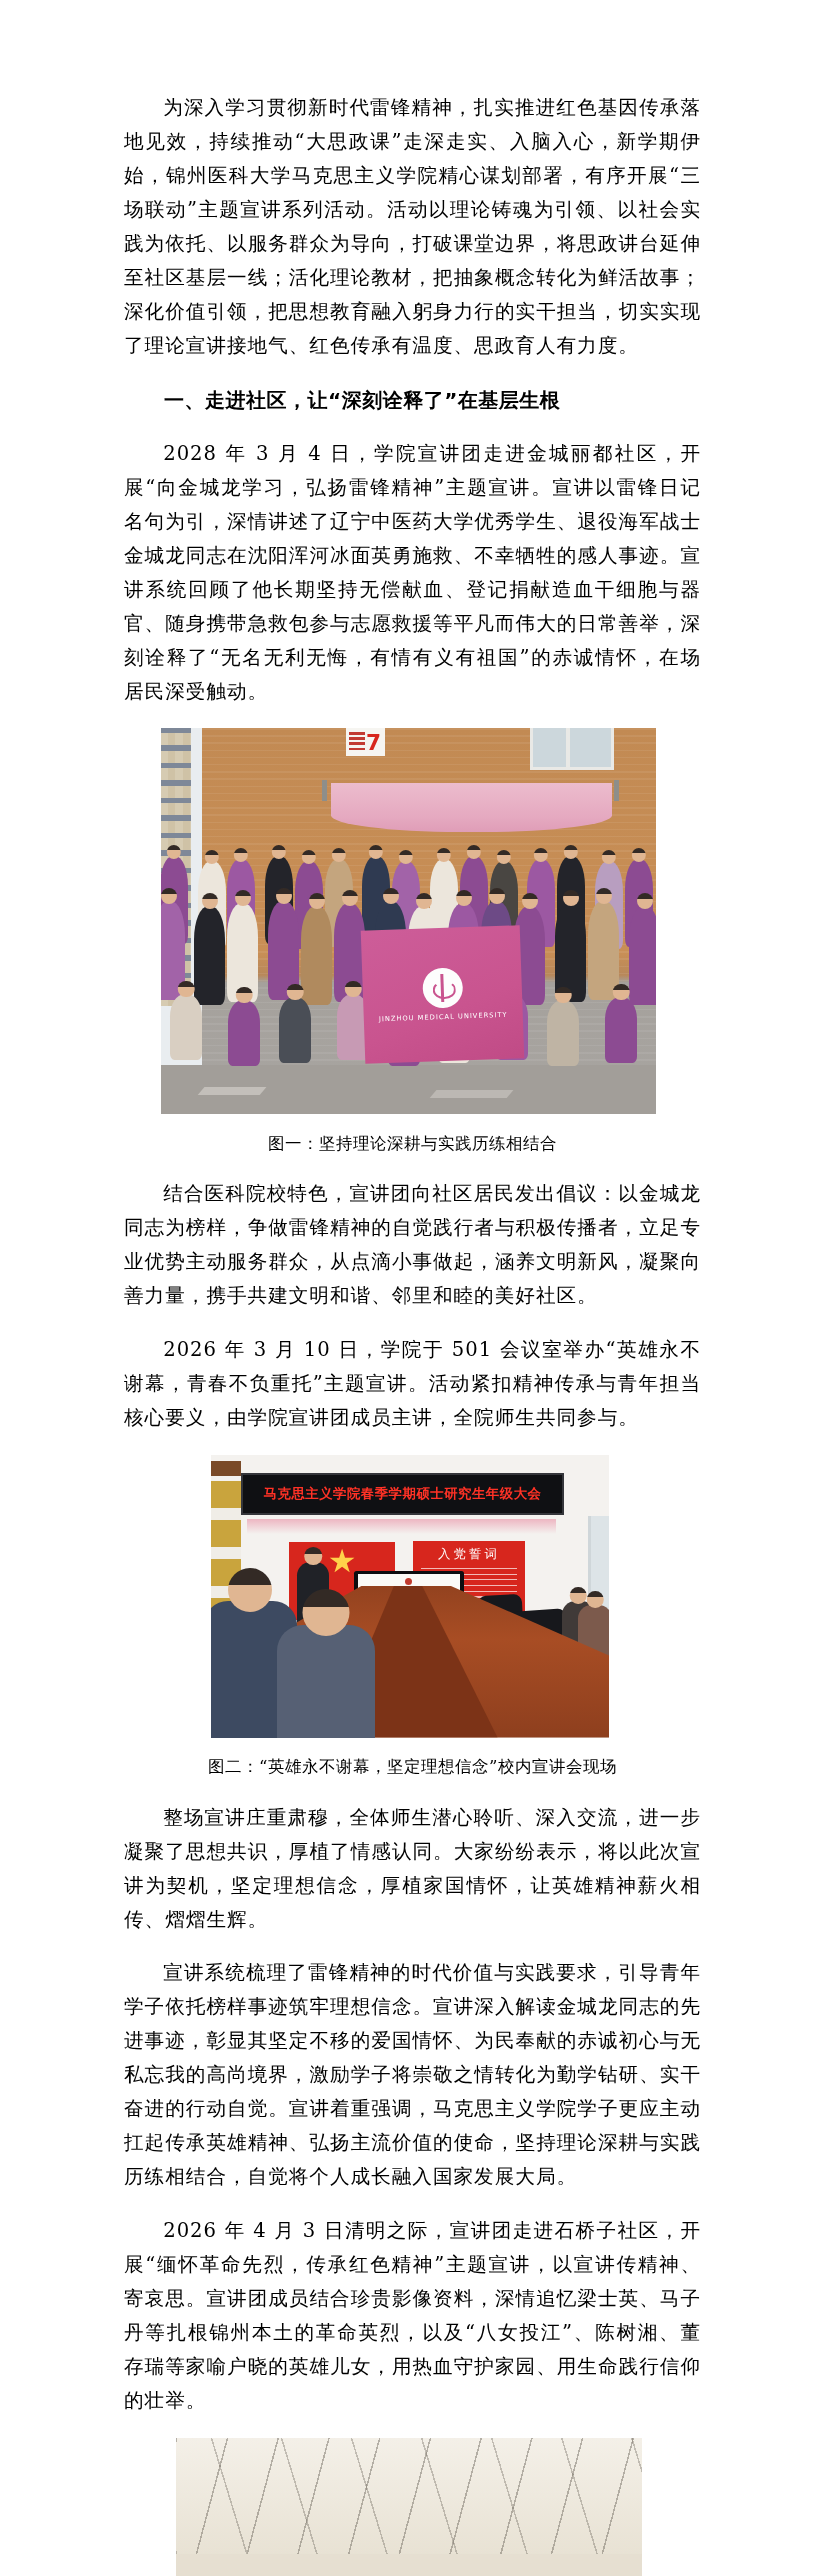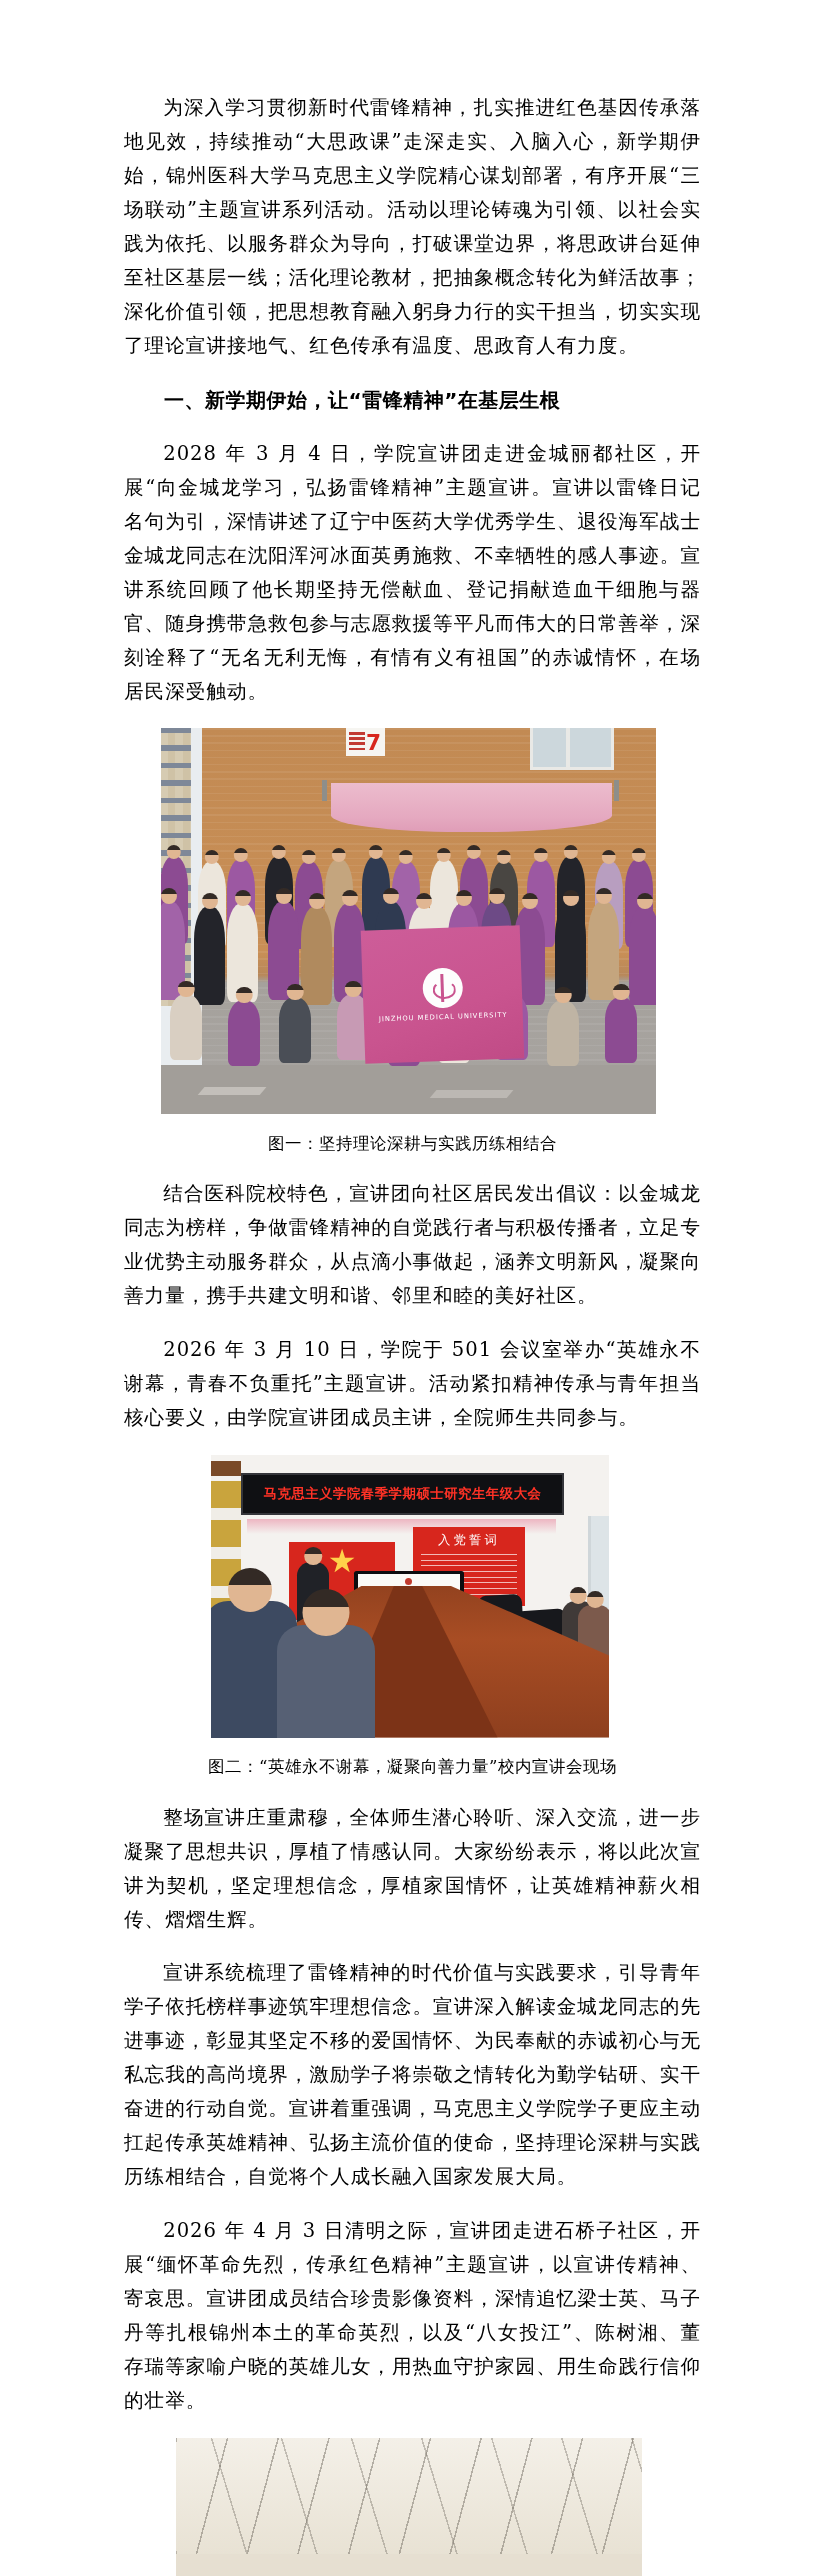--- a/index.html
+++ b/index.html
@@ -105,21 +105,21 @@
     background:linear-gradient(180deg,rgba(226,84,120,.38),rgba(226,84,120,0));
   }
   #photo2 .plaques{
     left:0;top:26px;width:30px;height:160px;
     background:repeating-linear-gradient(180deg,#c9a43d 0 27px,#f0ede7 27px 39px);
   }
   #photo2 .plaques::before{content:"";position:absolute;left:0;top:-19.6px;width:30px;height:15.5px;background:#7a4a28;}
   #photo2 .posterL{left:78px;top:87px;width:106px;height:78px;background:#d7261d;
     display:flex;align-items:flex-start;justify-content:center;}
   #photo2 .posterL .star{color:#ffd24a;font-size:32px;line-height:38px;}
-  #photo2 .posterR{left:202px;top:72px;width:112px;height:79px;background:#d7261d;box-sizing:border-box;padding:5.2px 8.2px;}
+  #photo2 .posterR{left:202px;top:86px;width:112px;height:79px;background:#d7261d;box-sizing:border-box;padding:5.2px 8.2px;}
   #photo2 .posterR .ptitle{
     display:block;color:#fff;font-size:12.4px;letter-spacing:3.1px;text-align:center;
     font-family:"DejaVu Sans",sans-serif;
   }
   #photo2 .posterR .plines{
     margin-top:5.2px;height:44px;
     background:repeating-linear-gradient(180deg,rgba(255,255,255,.85) 0 1px,transparent 1px 5.7px);
     opacity:.8;
   }
   #photo2 .tv{left:143px;top:116px;width:110px;height:78px;background:#0c0d10;border-radius:2.6px;padding:3.6px;box-sizing:border-box;z-index:4;}
@@ -175,21 +175,21 @@
       linear-gradient(180deg,#f4f0e8,#e8e2d4);
   }
 </style>
 </head>
 <body>
 
 <div class="content">
 
   <p class="para">为深入学习贯彻新时代雷锋精神，扎实推进红色基因传承落地见效，持续推动“大思政课”走深走实、入脑入心，新学期伊始，锦州医科大学马克思主义学院精心谋划部署，有序开展“三场联动”主题宣讲系列活动。活动以理论铸魂为引领、以社会实践为依托、以服务群众为导向，打破课堂边界，将思政讲台延伸至社区基层一线；活化理论教材，把抽象概念转化为鲜活故事；深化价值引领，把思想教育融入躬身力行的实干担当，切实实现了理论宣讲接地气、红色传承有温度、思政育人有力度。</p>
 
-  <p class="heading">一、新学期伊始，让“雷锋精神”在基层生根</p>
+  <p class="heading">一、走进社区，让“深刻诠释了”在基层生根</p>
   <p class="para">2028 年 3 月 4 日，学院宣讲团走进金城丽都社区，开展“向金城龙学习，弘扬雷锋精神”主题宣讲。宣讲以雷锋日记名句为引，深情讲述了辽宁中医药大学优秀学生、退役海军战士金城龙同志在沈阳浑河冰面英勇施救、不幸牺牲的感人事迹。宣讲系统回顾了他长期坚持无偿献血、登记捐献造血干细胞与器官、随身携带急救包参与志愿救援等平凡而伟大的日常善举，深刻诠释了“无名无利无悔，有情有义有祖国”的赤诚情怀，在场居民深受触动。</p>
 
   <div class="figure" id="photo1">
     <div class="abs skystrip"></div>
     <div class="abs farbuilding"></div>
     <div class="abs window1"></div>
     <div class="abs sign7">
       <span>7</span>
     </div>
     <div class="abs wallbanner"></div>
@@ -354,21 +354,21 @@
         <div class="head"></div>
       </div>
     <div class="abs table"></div>
     <div class="abs figL1 person">
         <div class="head"></div>
       </div>
     <div class="abs figL2 person">
         <div class="head"></div>
       </div>
   </div>
-  <p class="caption">图二：“英雄永不谢幕，凝聚向善力量”校内宣讲会现场</p>
+  <p class="caption">图二：“英雄永不谢幕，坚定理想信念”校内宣讲会现场</p>
 
   <p class="para">整场宣讲庄重肃穆，全体师生潜心聆听、深入交流，进一步凝聚了思想共识，厚植了情感认同。大家纷纷表示，将以此次宣讲为契机，坚定理想信念，厚植家国情怀，让英雄精神薪火相传、熠熠生辉。</p>
   <p class="para">宣讲系统梳理了雷锋精神的时代价值与实践要求，引导青年学子依托榜样事迹筑牢理想信念。宣讲深入解读金城龙同志的先进事迹，彰显其坚定不移的爱国情怀、为民奉献的赤诚初心与无私忘我的高尚境界，激励学子将崇敬之情转化为勤学钻研、实干奋进的行动自觉。宣讲着重强调，马克思主义学院学子更应主动扛起传承英雄精神、弘扬主流价值的使命，坚持理论深耕与实践历练相结合，自觉将个人成长融入国家发展大局。</p>
 
   <p class="para">2026 年 4 月 3 日清明之际，宣讲团走进石桥子社区，开展“缅怀革命先烈，传承红色精神”主题宣讲，以宣讲传精神、寄哀思。宣讲团成员结合珍贵影像资料，深情追忆梁士英、马子丹等扎根锦州本土的革命英烈，以及“八女投江”、陈树湘、董存瑞等家喻户晓的英雄儿女，用热血守护家园、用生命践行信仰的壮举。</p>
 
   <div class="figure" id="photo3">
     <div class="abs ceiling"></div>
 
     <div class="abs" id="photo3-crowd" style="left:0;top:0;width:100%;height:100%;"></div>

